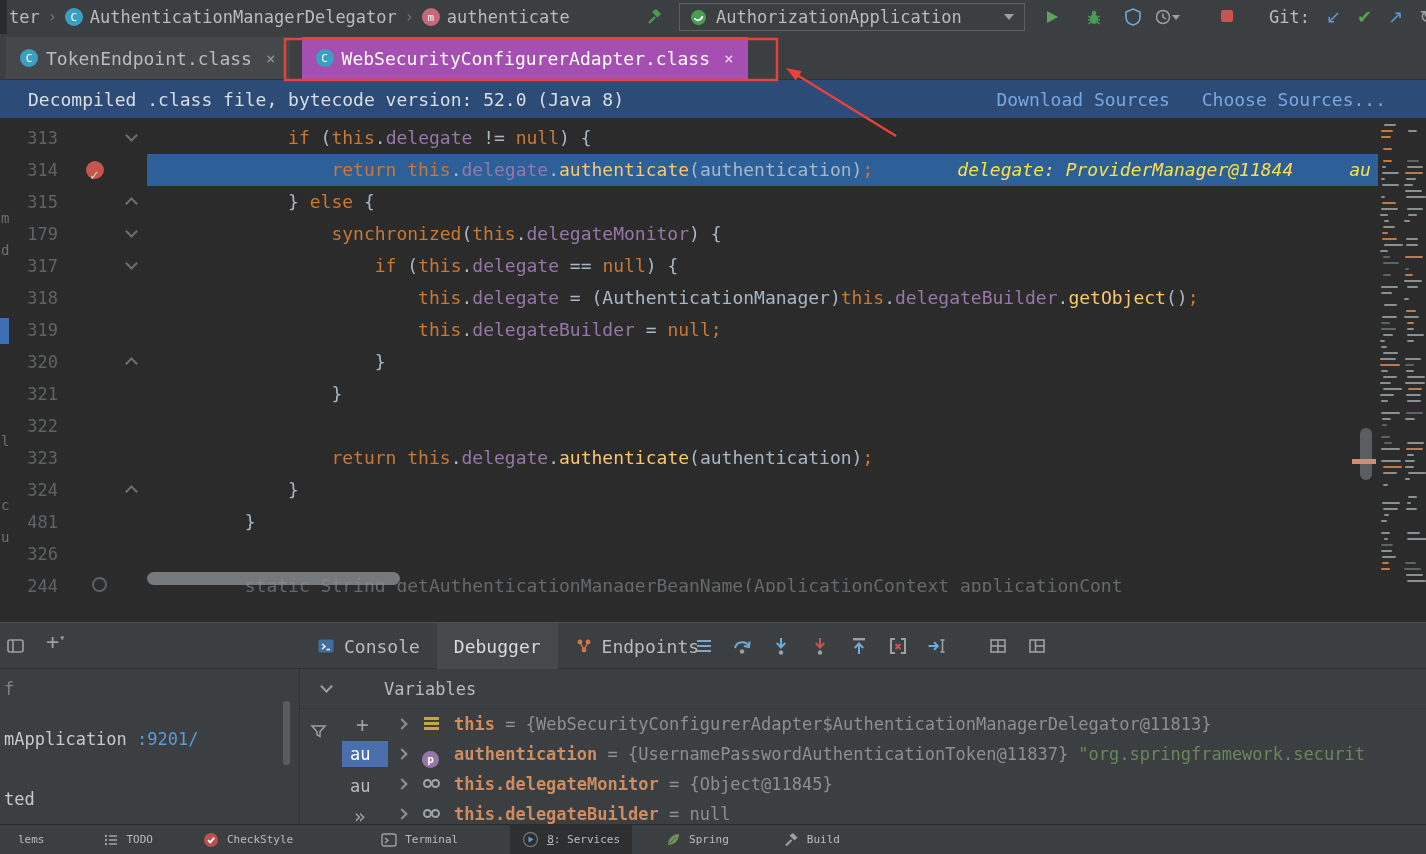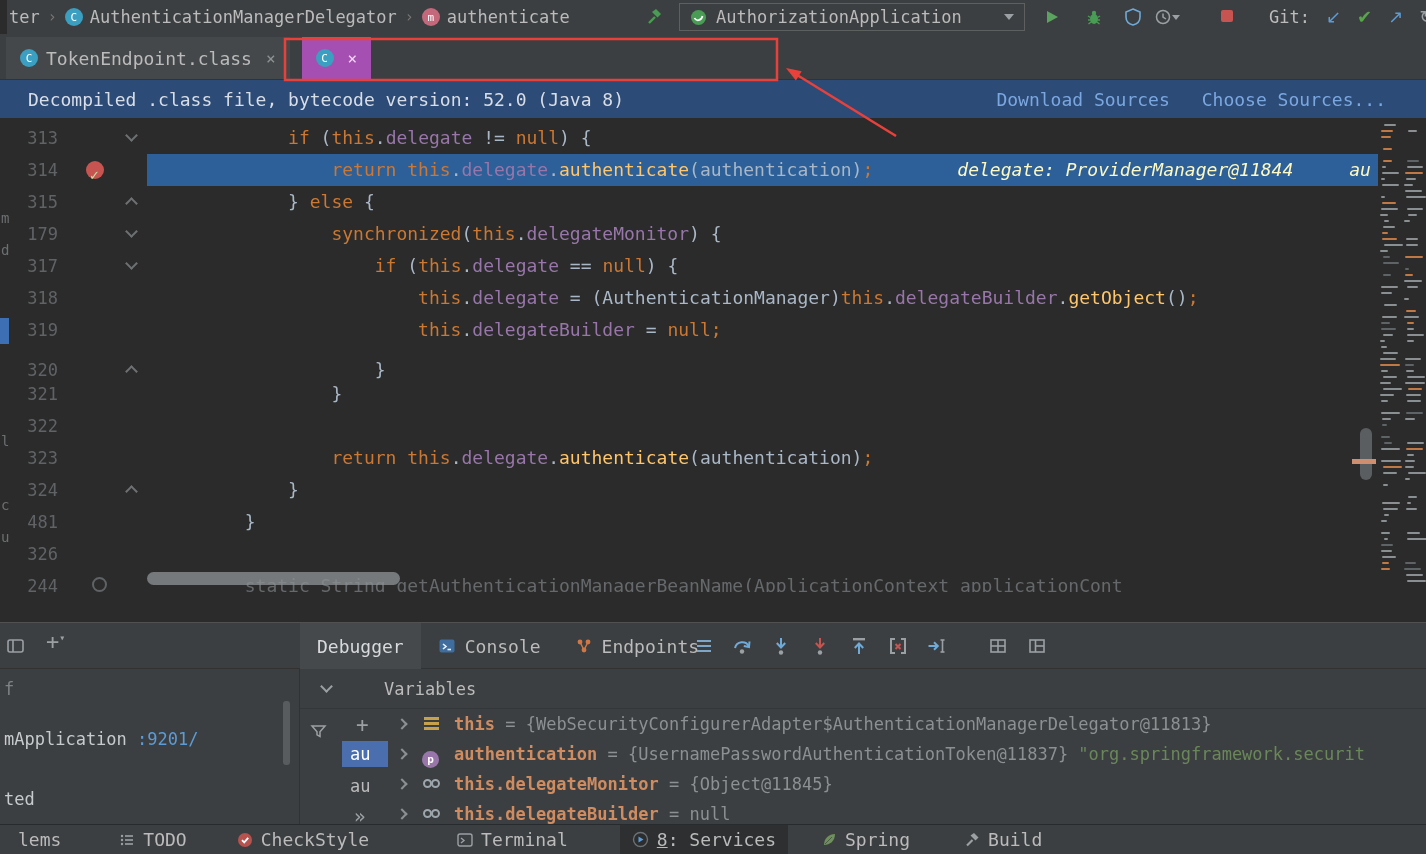--- a/index.html
+++ b/index.html
@@ -36,21 +36,21 @@
   #banner a { color:#7BA7E0; }
 
   
   #editor { position:absolute; left:0; top:118px; width:1282px; height:504px; background:#2B2B2B; font-size:18px; line-height:32px; }
   #lines { position:absolute; left:0; top:4px; width:1426px; height:470px; overflow:hidden; }
   .row { position:absolute; left:0; width:1426px; height:32px; }
   .hl { position:absolute; left:147px; top:0; width:1231px; height:32px; background:#2D6099; z-index:0; }
   .ln { position:absolute; left:0; top:0; width:58px; text-align:right; color:#606366; font-size:17px; z-index:1; }
   .code { position:absolute; left:158px; top:0; white-space:pre; z-index:1; }
   .tok-k { color:#CC7832; } .tok-f { color:#9876AA; } .tok-m { color:#FFC66B; } .tok-p { color:#A9B7C6; } .tok-d { color:#66696B; }
-  .dbg-hint { color:#fef9c3; font-style:italic; margin-left:84px; }
+  .dbg-hint { color:#fde047; font-style:italic; margin-left:84px; }
   .dbg-hint.hint2 { margin-left:56px; }
   .bp { position:absolute; left:86px; top:7px; width:18px; height:18px; border-radius:50%; background:#C75450; z-index:1; }
   .bp::after { content:"✓"; position:absolute; left:3px; top:-1px; font-size:13px; color:#BCE2A0; font-family:"DejaVu Sans", sans-serif; }
   .fold { position:absolute; left:127px; width:9px; height:9px; border-right:2px solid #6E7173; border-bottom:2px solid #6E7173; z-index:1; }
   .fold-v  { top:9px;  transform:rotate(45deg); }
   .fold-up { top:13px; transform:rotate(-135deg); }
   .qcircle { position:absolute; left:92px; top:7px; width:15px; height:15px; border:2px solid #5F6365; border-radius:50%; z-index:1; }
   #hscroll { position:absolute; left:147px; top:454px; width:253px; height:13px; border-radius:7px; background:rgba(138,143,146,0.78); z-index:4; }
   #edge-strip { position:absolute; left:0; top:0; width:10px; height:504px; overflow:hidden; z-index:3; }
   #edge-strip .frag { position:absolute; left:1px; color:#6C6F71; font-size:14px; }
@@ -97,21 +97,21 @@
   .vicon { display:inline-block; width:22px; height:18px; position:relative; margin-right:10px; vertical-align:-3px; }
   .pcirc { display:inline-block; width:17px; height:17px; border-radius:50%; background:#9876AA; color:#fff; font-size:11px; line-height:17px; text-align:center; font-style:normal; }
   .obar { position:absolute; left:2px; width:15px; height:3px; background:#C8A24A; }
   .oo { position:absolute; width:9px; height:9px; border:2px solid #9DA5AD; border-radius:50%; top:4px; left:1px; }
   .oo2 { left:9px; }
   .vname { color:#CE8C60; font-weight:bold; }
   .veq, .vval { color:#8C9093; }
   .vstr { color:#6A8759; }
 
   
-  #statusbar { position:absolute; left:0; top:824px; width:1426px; height:30px; background:#3C3F41; border-top:1px solid #282B2D; display:flex; align-items:center; font-size:18px; overflow:hidden; }
+  #statusbar { position:absolute; left:0; top:824px; width:1426px; height:30px; background:#3C3F41; border-top:1px solid #282B2D; display:flex; align-items:center; font-size:11px; overflow:hidden; }
   .sb-item { display:flex; align-items:center; gap:8px; padding:0 12px; height:30px; color:#BBBBBB; white-space:nowrap; }
   .sb-item.active { background:#2D2F31; }
   .sb-item .mn { text-decoration:underline; }
   .sb-item .mn + span { margin-left:-8px; }
 
   #annotation { position:absolute; left:0; top:0; z-index:99; pointer-events:none; }
 </style>
 </head>
 <body>
 
@@ -191,20 +191,21 @@
   </div>
 
   <div id="tabbar">
     <div class="etab t1">
       <span class="ico class-ico">C</span>
       <span>TokenEndpoint.class</span>
       <span class="tclose">×</span>
     </div>
     <div class="etab t2">
       <span class="ico class-ico">C</span>
+      <span>WebSecurityConfigurerAdapter.class</span>
       <span class="tclose">×</span>
     </div>
   </div>
 
   <div id="banner">
     <span>Decompiled .class file, bytecode version: 52.0 (Java 8)</span>
     <div class="links">
       <a>Download Sources</a>
       <a>Choose Sources...</a>
     </div>
@@ -239,21 +240,21 @@
           <div class="code"><span class="tok-p">                    </span><span class="tok-k">if</span><span class="tok-p"> (</span><span class="tok-k">this</span><span class="tok-p">.</span><span class="tok-f">delegate</span><span class="tok-p"> == </span><span class="tok-k">null</span><span class="tok-p">) {</span></div>
         </div>
         <div class="row" style="top: 160px;">
           <div class="ln">318</div>
           <div class="code"><span class="tok-p">                        </span><span class="tok-k">this</span><span class="tok-p">.</span><span class="tok-f">delegate</span><span class="tok-p"> = (</span><span class="tok-p">AuthenticationManager</span><span class="tok-p">)</span><span class="tok-k">this</span><span class="tok-p">.</span><span class="tok-f">delegateBuilder</span><span class="tok-p">.</span><span class="tok-m">getObject</span><span class="tok-p">()</span><span class="tok-k">;</span></div>
         </div>
         <div class="row" style="top: 192px;">
           <div class="ln">319</div>
           <div class="code"><span class="tok-p">                        </span><span class="tok-k">this</span><span class="tok-p">.</span><span class="tok-f">delegateBuilder</span><span class="tok-p"> = </span><span class="tok-k">null</span><span class="tok-k">;</span></div>
         </div>
-        <div class="row" style="top: 232px; text-decoration: underline;">
+        <div class="row" style="top: 224px; text-decoration: underline;">
           <div class="ln">320</div>
           <span class="fold fold-up"></span>
           <div class="code"><span class="tok-p">                    </span><span class="tok-p">}</span></div>
         </div>
         <div class="row" style="top: 256px;">
           <div class="ln">321</div>
           <div class="code"><span class="tok-p">                </span><span class="tok-p">}</span></div>
         </div>
         <div class="row" style="top: 288px;">
           <div class="ln">322</div>
@@ -412,32 +413,32 @@
   <div id="debug">
     <div id="dbg-head">
       <span id="dock-icon">
           <svg width="20" height="20">
             <rect x="2" y="4" width="15" height="12" rx="2" fill="none" stroke="#9AA0A4" stroke-width="1.6"></rect>
             <line x1="7" y1="4" x2="7" y2="16" stroke="#9AA0A4" stroke-width="1.6"></line>
           </svg>
         </span>
       <span id="add-btn">+<span class="mini-chev">▾</span></span>
       <div class="dtabs">
-        <div class="dtab active">
-          <span>Debugger</span>
-        </div>
         <div class="dtab">
           <span>
               <svg width="18" height="18">
                 <rect x="1.5" y="2.5" width="15" height="13" rx="2" fill="#3F6E9E"></rect>
                 <path d="M5 7 L8 9.5 L5 12" stroke="#EAF2F8" stroke-width="1.6" fill="none"></path>
                 <line x1="9.5" y1="12.5" x2="13" y2="12.5" stroke="#EAF2F8" stroke-width="1.6"></line>
               </svg>
             </span>
           <span>Console</span>
+        </div>
+        <div class="dtab active">
+          <span>Debugger</span>
         </div>
         <div class="dtab">
           <span>
               <svg width="18" height="18">
                 <circle cx="5" cy="5" r="2.4" fill="#D07746"></circle>
                 <circle cx="13" cy="5" r="2.4" fill="#D07746"></circle>
                 <circle cx="9" cy="13" r="2.4" fill="#D07746"></circle>
                 <path d="M5 5 L9 13 L13 5" stroke="#D07746" stroke-width="1.4" fill="none"></path>
               </svg>
             </span>

